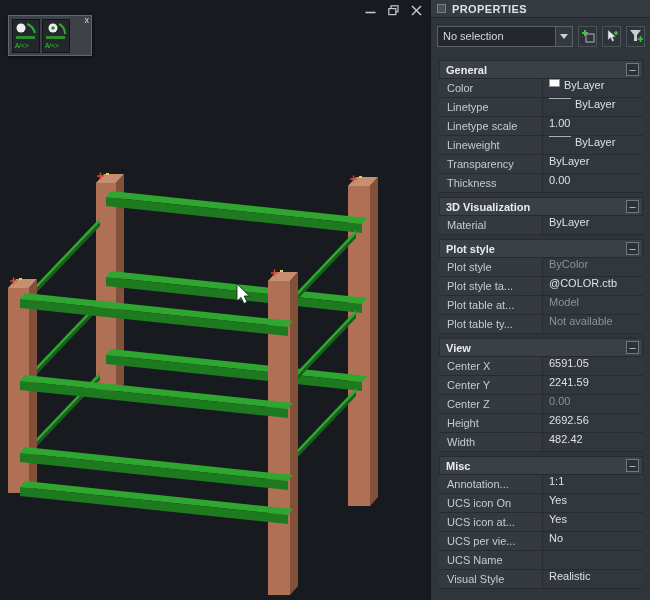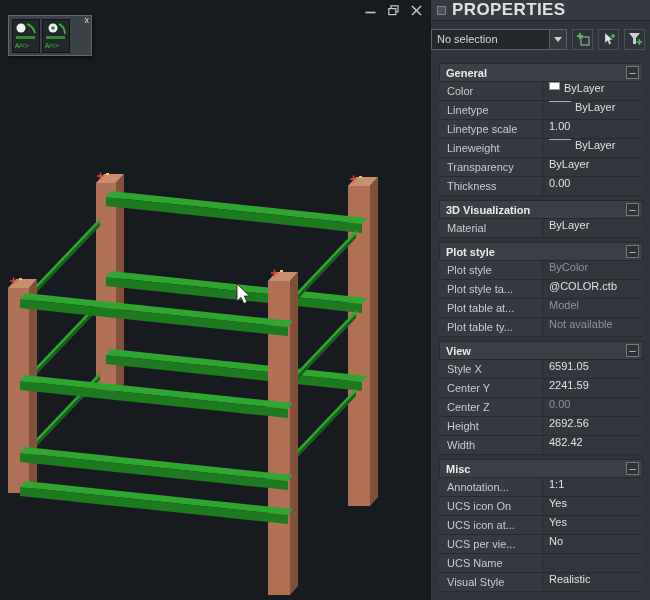--- a/index.html
+++ b/index.html
@@ -19,24 +19,24 @@
   .tool-tile { position:absolute; top:3px; width:28px; height:34px; background:#23272b;
                border:1px solid #121517; }
   .tool-tile.t1 { left:3px; } .tool-tile.t2 { left:33px; }
   .tb-close { position:absolute; top:-1px; right:2px; font-size:9px; color:#d8dcdf; line-height:10px; cursor:default; }
 
   
   .props { width:220px; height:600px; background:#2f353a; border-left:1px solid #16191c;
            display:flex; flex-direction:column; font-size:11px; color:#ccd1d5; overflow:hidden; }
   .props-title { flex:0 0 18px; background:#353b41; border-bottom:1px solid #202429;
                  display:flex; align-items:center; gap:6px; padding:0 6px;
-                 font-weight:bold; font-size:17px; color:#dde1e4; letter-spacing:.4px; }
+                 font-weight:bold; font-size:11px; color:#dde1e4; letter-spacing:.4px; }
   .grip-icon { width:9px; height:9px; background:#4a5056; border:1px solid #7b8187; }
 
-  .props-toolbar { flex:0 0 36px; display:flex; align-items:center; gap:5px; padding:0 5px 0 0; }
+  .props-toolbar { flex:0 0 36px; display:flex; align-items:center; gap:5px; padding:0 5px 0 6px; }
   .dropdown { flex:0 0 136px; height:21px; background:#24282d; border:1px solid #5a6169;
               display:flex; align-items:stretch; color:#d4d8db; cursor:default; }
   .dd-text { flex:1; display:flex; align-items:center; padding-left:5px; }
   .dd-btn { width:17px; background:#343a40; border-left:1px solid #5a6169;
             display:flex; align-items:center; justify-content:center; }
   .dd-arrow { width:0; height:0; border-left:4px solid transparent; border-right:4px solid transparent;
               border-top:5px solid #ccd1d5; }
   .tbtn { width:21px; height:21px; background:#2e343a; border:1px solid #4c5258;
           display:flex; align-items:center; justify-content:center; padding:0; cursor:default; }
 
@@ -326,21 +326,21 @@
               <span class="val">Not available</span>
             </div>
           </div>
         </div>
         <div class="section">
           <div class="sec-header">
             <span class="sec-title">View</span>
             <span class="collapse">–</span>
           </div>
           <div class="prow">
-            <div class="plabel">Style X</div>
+            <div class="plabel">Center X</div>
             <div class="pvalue">
               <span class="val">6591.05</span>
             </div>
           </div>
           <div class="prow">
             <div class="plabel">Center Y</div>
             <div class="pvalue">
               <span class="val">2241.59</span>
             </div>
           </div>

